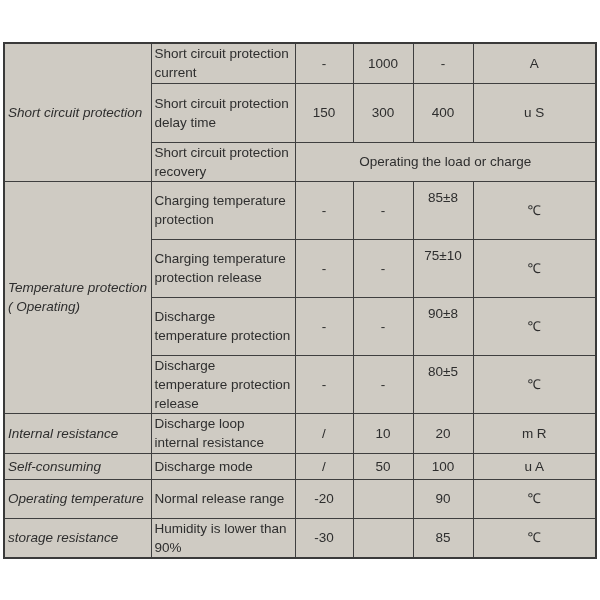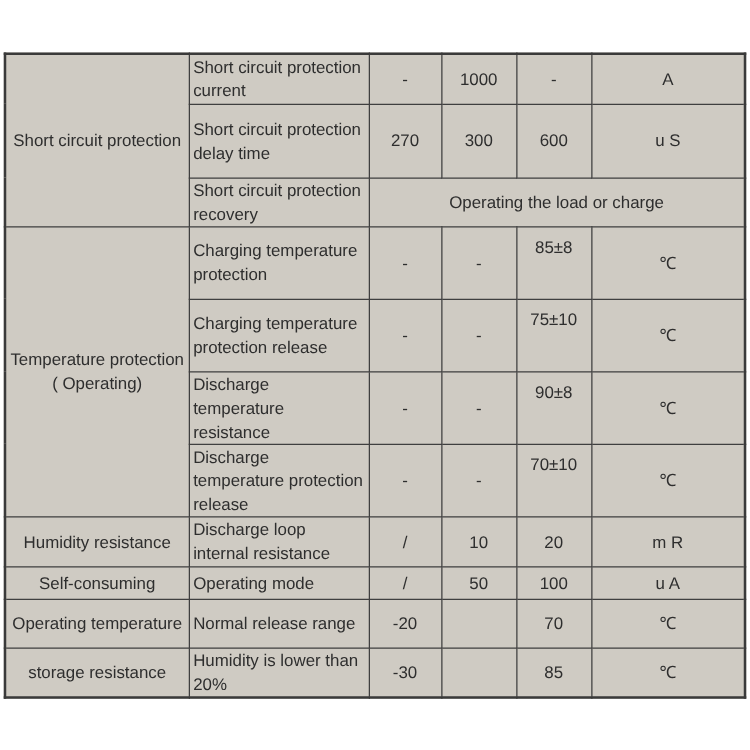--- a/index.html
+++ b/index.html
@@ -15,21 +15,21 @@
     font-size: 13.5px;
     color: #2e2e2e;
     border: 2px solid #3a3a3a;
   }
   .spec-table td {
     border: 1.5px solid #3f3f3f;
     padding: 0 3px;
     line-height: 19px;
     vertical-align: middle;
   }
-  .c-group { text-align: center; }
+  .c-group { text-align: left; font-style: italic; }
   .c-param { text-align: left; padding-left: 3px; margin-left: 24px; }
   .c-num { text-align: center; }
   .c-num.top { vertical-align: top; padding-top: 6px; }
   .c-unit { text-align: center; }
 </style>
 </head>
 <body>
 
 <table class="spec-table">
   <colgroup>
@@ -45,23 +45,23 @@
     <tr style="height:40px">
       <td rowspan="3" class="c-group">Short circuit protection</td>
       <td class="c-param">Short circuit protection current</td>
       <td class="c-num">-</td>
       <td class="c-num">1000</td>
       <td class="c-num">-</td>
       <td class="c-unit">A</td>
     </tr>
     <tr style="height:59px">
       <td class="c-param">Short circuit protection delay time</td>
-      <td class="c-num">270</td>
+      <td class="c-num">150</td>
       <td class="c-num">300</td>
-      <td class="c-num">600</td>
+      <td class="c-num">400</td>
       <td class="c-unit">u S</td>
     </tr>
     <tr style="height:39px">
       <td class="c-param">Short circuit protection recovery</td>
       <td colspan="4" class="c-num">Operating the load or charge</td>
     </tr>
 
     <tr style="height:58px">
       <td rowspan="4" class="c-group">Temperature protection ( Operating)</td>
       <td class="c-param">Charging temperature protection</td>
@@ -71,63 +71,63 @@
       <td class="c-unit">℃</td>
     </tr>
     <tr style="height:58px">
       <td class="c-param">Charging temperature protection release</td>
       <td class="c-num">-</td>
       <td class="c-num">-</td>
       <td class="c-num top">75±10</td>
       <td class="c-unit">℃</td>
     </tr>
     <tr style="height:58px">
-      <td class="c-param">Discharge temperature resistance</td>
+      <td class="c-param">Discharge temperature protection</td>
       <td class="c-num">-</td>
       <td class="c-num">-</td>
       <td class="c-num top">90±8</td>
       <td class="c-unit">℃</td>
     </tr>
     <tr style="height:58px">
       <td class="c-param">Discharge temperature protection release</td>
       <td class="c-num">-</td>
       <td class="c-num">-</td>
-      <td class="c-num top">70±10</td>
+      <td class="c-num top">80±5</td>
       <td class="c-unit">℃</td>
     </tr>
 
     <tr style="height:40px">
-      <td class="c-group">Humidity resistance</td>
+      <td class="c-group">Internal resistance</td>
       <td class="c-param">Discharge loop internal resistance</td>
       <td class="c-num">/</td>
       <td class="c-num">10</td>
       <td class="c-num">20</td>
       <td class="c-unit">m R</td>
     </tr>
 
     <tr style="height:26px">
       <td class="c-group">Self-consuming</td>
-      <td class="c-param">Operating mode</td>
+      <td class="c-param">Discharge mode</td>
       <td class="c-num">/</td>
       <td class="c-num">50</td>
       <td class="c-num">100</td>
       <td class="c-unit">u A</td>
     </tr>
 
     <tr style="height:39px">
       <td class="c-group">Operating temperature</td>
       <td class="c-param">Normal release range</td>
       <td class="c-num">-20</td>
       <td class="c-num"></td>
-      <td class="c-num">70</td>
+      <td class="c-num">90</td>
       <td class="c-unit">℃</td>
     </tr>
 
     <tr style="height:38px">
       <td class="c-group">storage resistance</td>
-      <td class="c-param">Humidity is lower than 20%</td>
+      <td class="c-param">Humidity is lower than 90%</td>
       <td class="c-num">-30</td>
       <td class="c-num"></td>
       <td class="c-num">85</td>
       <td class="c-unit">℃</td>
     </tr>
   </tbody>
 </table>
 
 </body></html>

